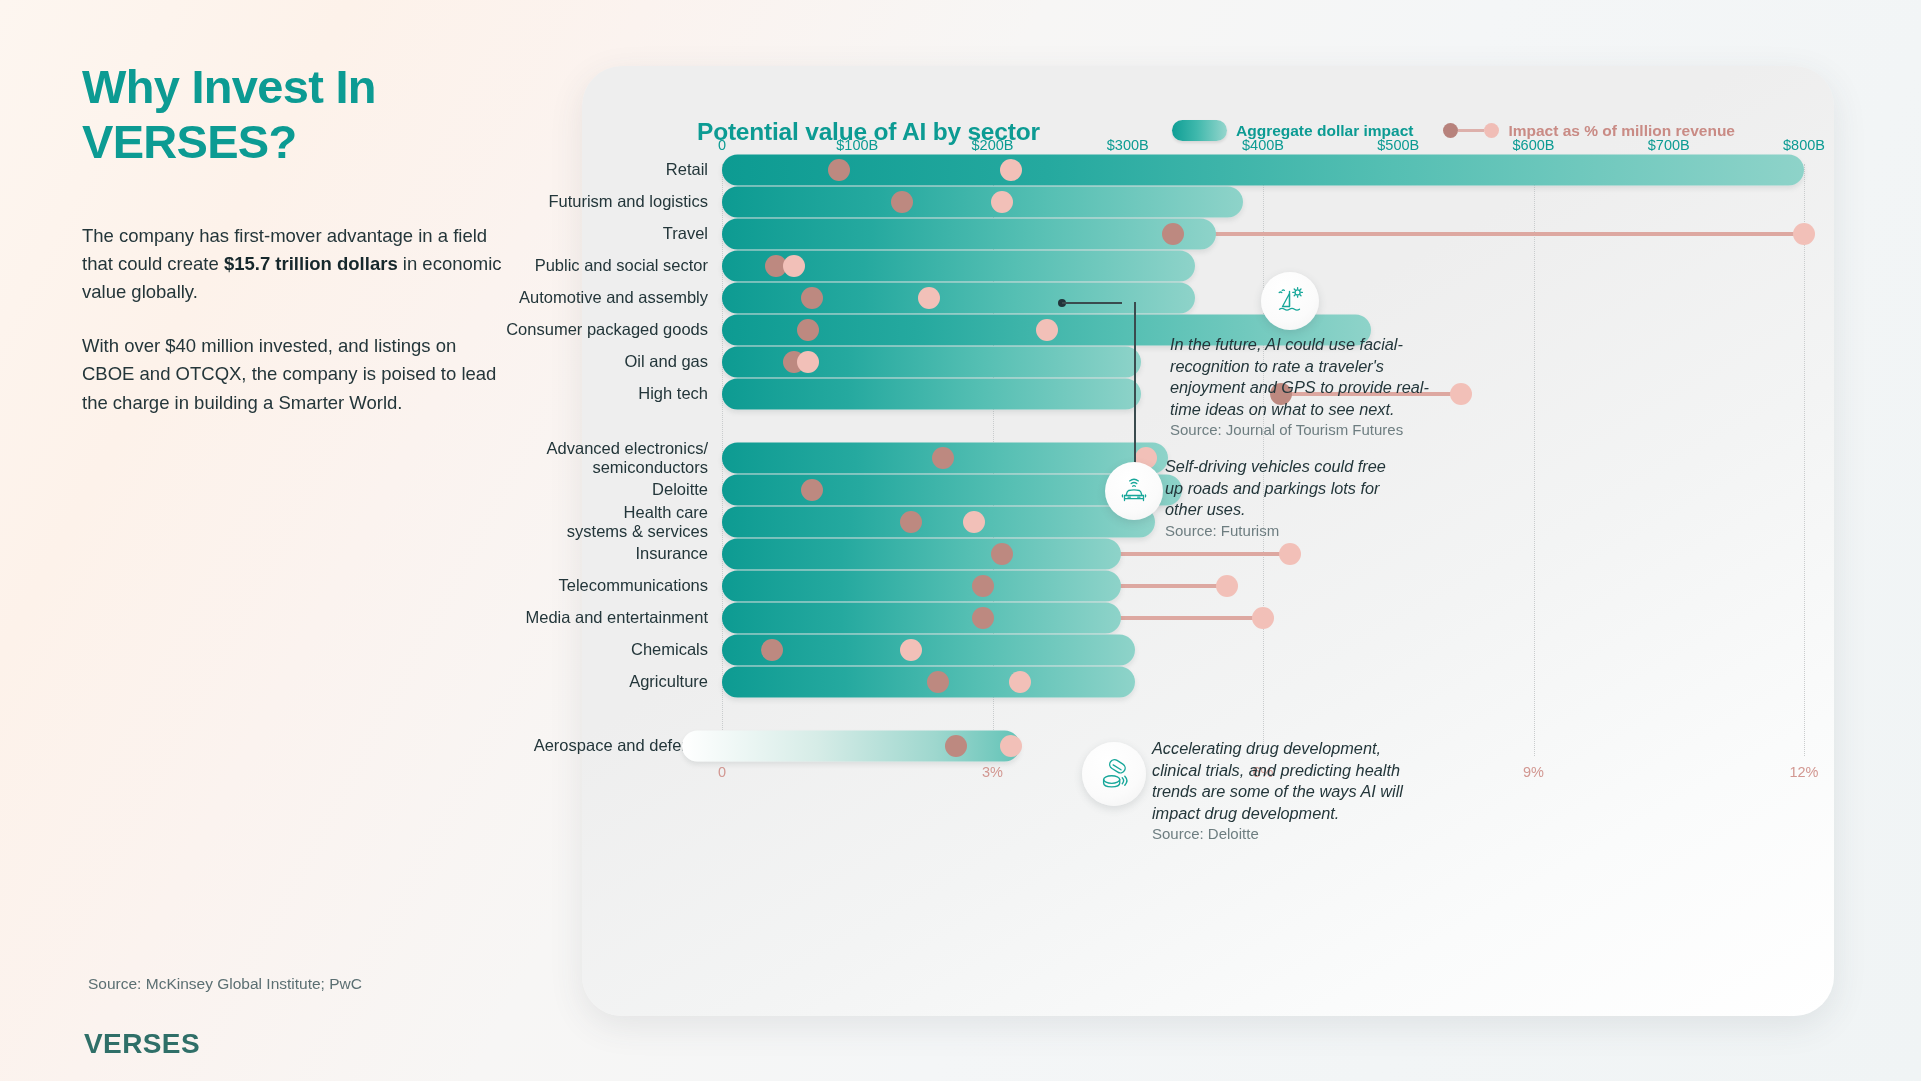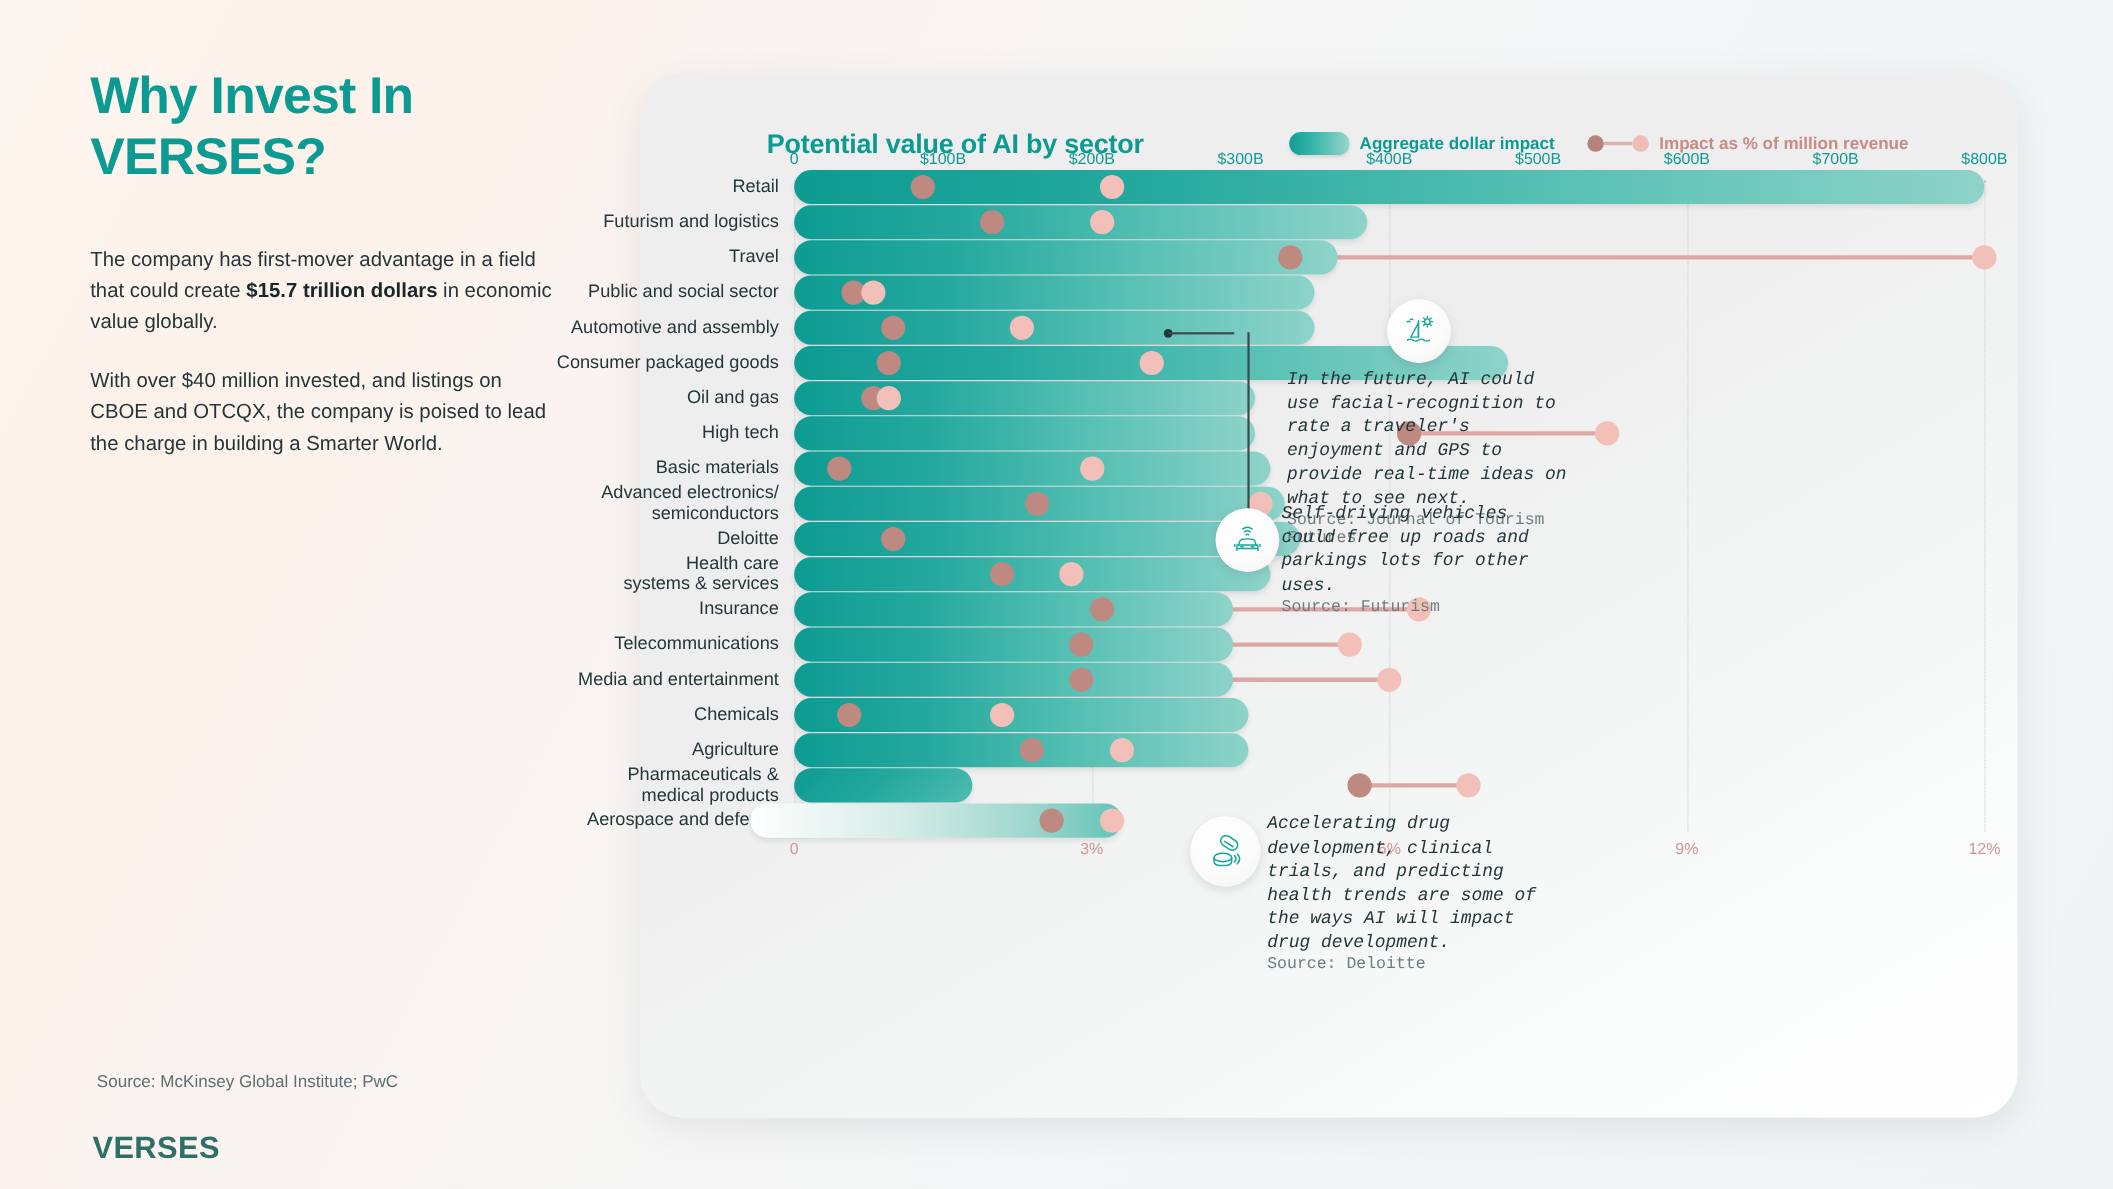--- a/index.html
+++ b/index.html
@@ -145,21 +145,21 @@
   }
   .dot {
     position: absolute;
     width: 22px; height: 22px; border-radius: 50%;
     top: 50%; transform: translate(-50%,-50%);
   }
   .dot.dark { background: #bd8980; }
   .dot.light { background: #f2c0b8; }
 
   
-  .anno { position: absolute; font-family: Liberation Mono, monospace; }
+  .anno { position: absolute; }
   .anno-text {
     font-style: italic;
     font-size: 16.3px;
     line-height: 1.32;
     color: #23363a;
   }
   .anno-src {
     font-style: normal;
     font-size: 15px;
     color: #6d7d80;
@@ -287,27 +287,20 @@
         <div class="dot dark" style="left: 212.133px;"></div>
         <div class="dot light" style="left: 225.658px;"></div>
       </div>
       <div class="row" style="top: 320px;">
         <div class="cat-label" style="right: 1126px;">High tech</div>
         <div class="dumb-line" style="left: 699.033px; width: 180.333px;"></div>
         <div class="bar" style="left: 140px; width: 419.275px;"></div>
         <div class="dot dark" style="left: 699.033px;"></div>
         <div class="dot light" style="left: 879.367px;"></div>
       </div>
-      <div class="row" style="top: 352px;">
-        <div class="cat-label" style="right: 1126px;">Basic materials</div>
-        <div class="dumb-line" style="left: 180.575px; width: 229.925px;"></div>
-        <div class="bar" style="left: 140px; width: 432.8px;"></div>
-        <div class="dot dark" style="left: 180.575px;"></div>
-        <div class="dot light" style="left: 410.5px;"></div>
-      </div>
       <div class="row" style="top: 384px;">
         <div class="cat-label" style="right: 1126px;">Advanced electronics/<br>semiconductors</div>
         <div class="dumb-line" style="left: 360.908px; width: 202.875px;"></div>
         <div class="bar" style="left: 140px; width: 446.325px;"></div>
         <div class="dot dark" style="left: 360.908px;"></div>
         <div class="dot light" style="left: 563.783px;"></div>
       </div>
       <div class="row" style="top: 416px;">
         <div class="cat-label" style="right: 1126px;">Deloitte</div>
         <div class="dumb-line" style="left: 230.167px; width: 324.6px;"></div>
@@ -349,27 +342,20 @@
         <div class="bar" style="left: 140px; width: 412.512px;"></div>
         <div class="dot dark" style="left: 189.592px;"></div>
         <div class="dot light" style="left: 329.35px;"></div>
       </div>
       <div class="row" style="top: 608px;">
         <div class="cat-label" style="right: 1126px;">Agriculture</div>
         <div class="dumb-line" style="left: 356.4px; width: 81.15px;"></div>
         <div class="bar" style="left: 140px; width: 412.512px;"></div>
         <div class="dot dark" style="left: 356.4px;"></div>
         <div class="dot light" style="left: 437.55px;"></div>
-      </div>
-      <div class="row" style="top: 640px;">
-        <div class="cat-label" style="right: 1126px;">Pharmaceuticals &amp;<br>medical products</div>
-        <div class="dumb-line" style="left: 653.95px; width: 99.1833px;"></div>
-        <div class="bar stub" style="left: 140px; width: 162.3px;"></div>
-        <div class="dot dark" style="left: 653.95px;"></div>
-        <div class="dot light" style="left: 753.133px;"></div>
       </div>
       <div class="row" style="top: 672px;">
         <div class="cat-label" style="right: 1126px;">Aerospace and defense</div>
         <div class="dumb-line" style="left: 374.433px; width: 54.1px;"></div>
         <div class="bar fade" style="left: 100px; width: 337.55px;"></div>
         <div class="dot dark" style="left: 374.433px;"></div>
         <div class="dot light" style="left: 428.533px;"></div>
       </div>
     </div>
 

